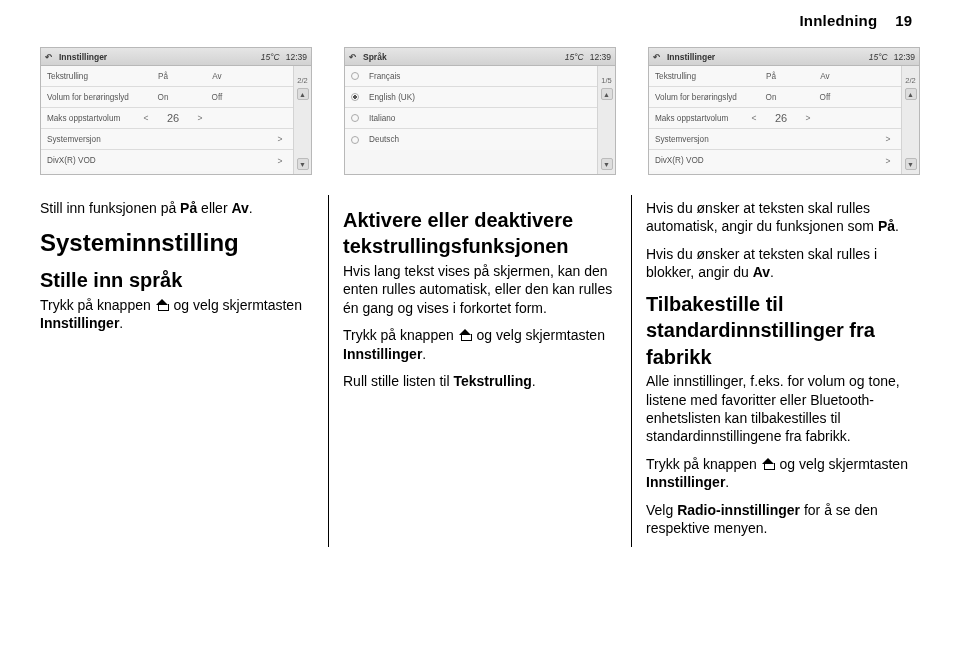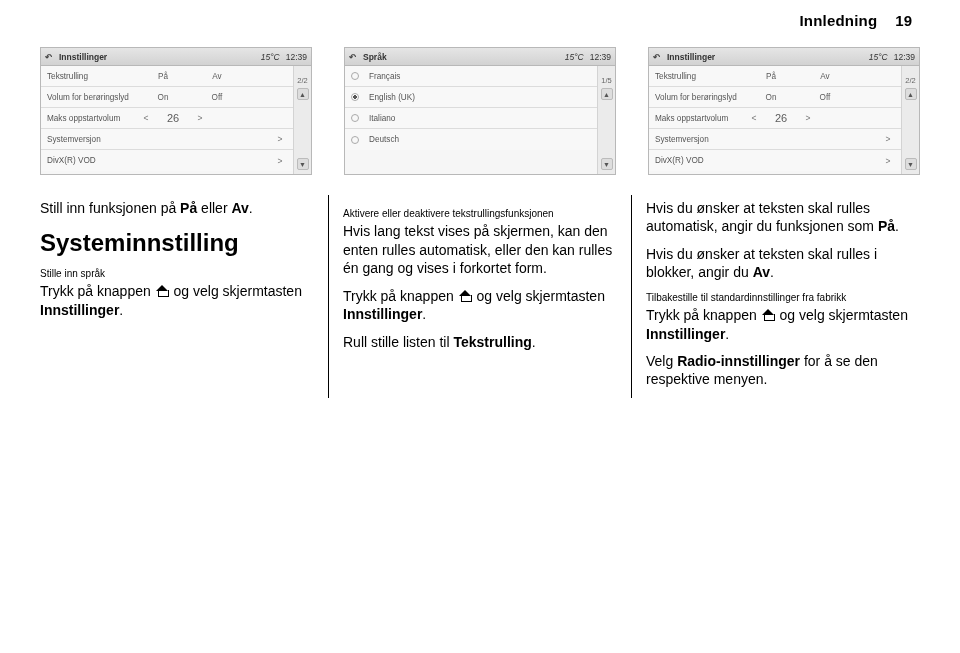--- a/index.html
+++ b/index.html
@@ -119,22 +119,22 @@
   .col2 { border-right: 1px solid #000; }
   .col3 { padding-right: 0; }
 
   .p { margin-bottom: 9px; }
   .h1 {
     font-size: 24px;
     font-weight: bold;
     margin: 10px 0 4px 0;
   }
   .h2 {
-    font-size: 10px;
-    font-weight: normal;
+    font-size: 20px;
+    font-weight: bold;
     margin: 8px 0 2px 0;
   }
   .bold, b { font-weight: bold; }
   .house {
     display: inline-block;
     width: 13px; height: 12px;
     position: relative;
     vertical-align: -1px;
     margin: 0 1px;
   }
@@ -314,20 +314,21 @@
   </div>
 
   <div class="col col3">
     <p class="p">
       <span>Hvis du ønsker at teksten skal rulles automatisk, angir du funksjonen som </span><b>På</b>.
     </p>
     <p class="p">
       <span>Hvis du ønsker at teksten skal rulles i blokker, angir du </span><b>Av</b>.
     </p>
     <div class="h2">Tilbakestille til standardinnstillinger fra fabrikk</div>
+    <p class="p">Alle innstillinger, f.eks. for volum og tone, listene med favoritter eller Bluetooth-enhetslisten kan tilbakestilles til standardinnstillingene fra fabrikk.</p>
     <p class="p">
       <span>Trykk på knappen </span><span class="house"></span><span> og velg skjermtasten </span><b>Innstillinger</b>.
     </p>
     <p class="p">
       <span>Velg </span><b>Radio-innstillinger</b><span> for å se den respektive menyen.</span>
     </p>
   </div>
 
 </div>
 

